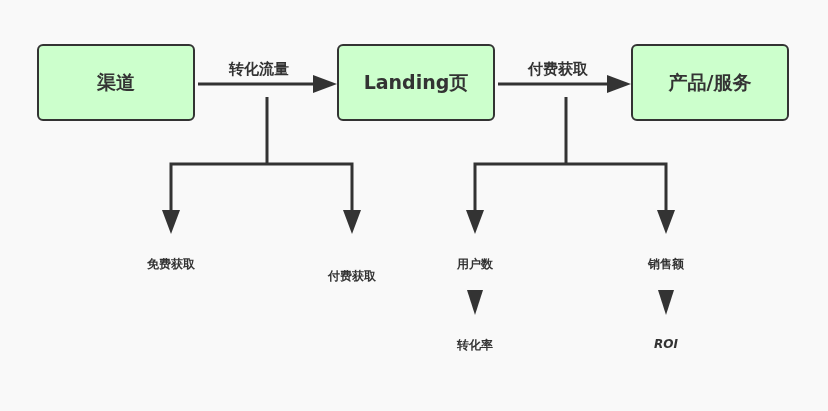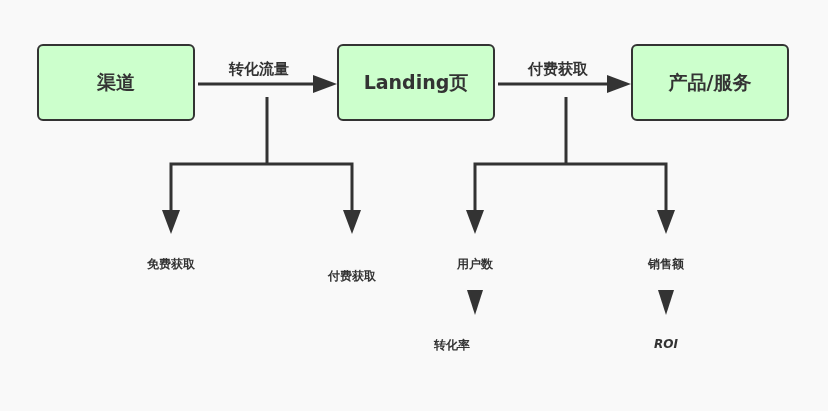--- a/index.html
+++ b/index.html
@@ -52,14 +52,14 @@
   <span>产品/服务</span>
 </div>
 
 <div class="edge-label" style="left:229px; top:60px;">转化流量</div>
 <div class="edge-label" style="left:528px; top:60px;">付费获取</div>
 
 <div class="leaf" style="left:171px; top:256px;">免费获取</div>
 <div class="leaf" style="left:352px; top:256px;margin-top:12px;">付费获取</div>
 <div class="leaf" style="left:475px; top:256px;">用户数</div>
 <div class="leaf" style="left:666px; top:256px;">销售额</div>
-<div class="leaf" style="left:452px; top:337px;">转化率</div>
+<div class="leaf" style="left:475px; top:337px;">转化率</div>
 <div class="leaf" style="left:666px; top:337px;font-style:italic;">ROI</div>
 
 </body></html>

